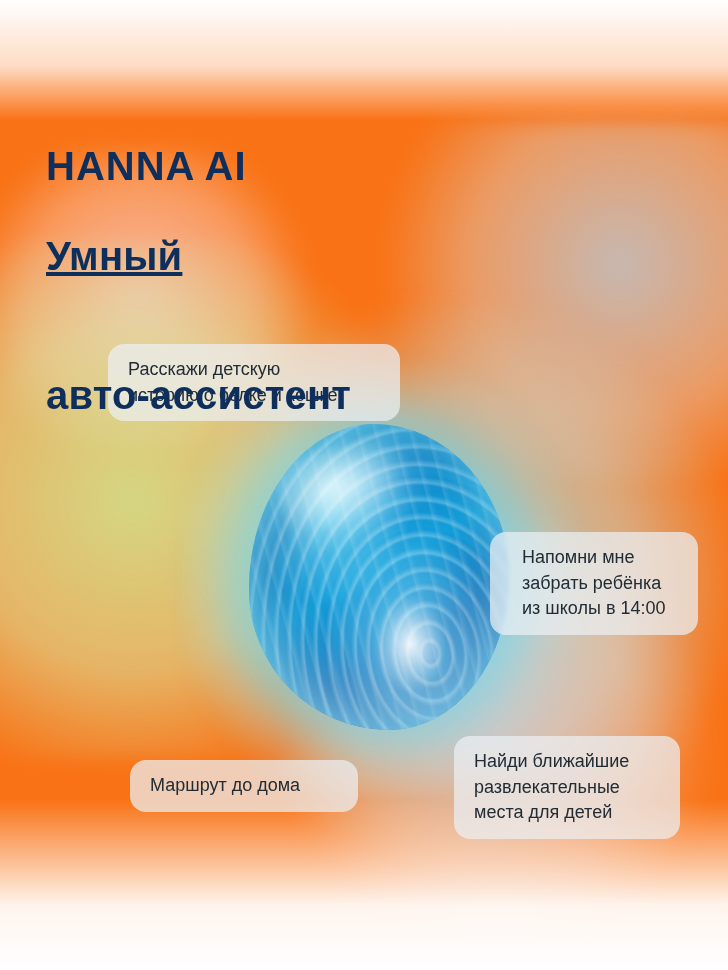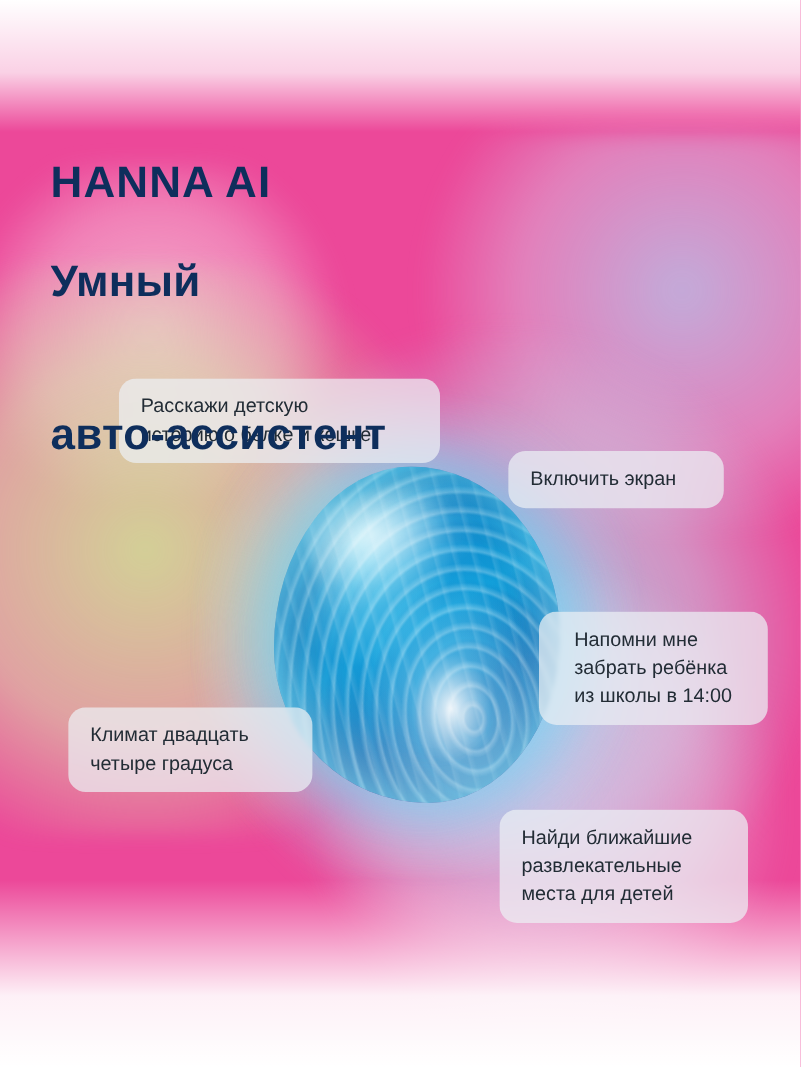--- a/index.html
+++ b/index.html
@@ -9,21 +9,21 @@
     width: 728px;
     height: 970px;
     overflow: hidden;
     font-family: "Liberation Sans", sans-serif;
   }
 
   .poster {
     position: relative;
     width: 728px;
     height: 970px;
-    background: #ec4899;
+    background: #f97316;
     overflow: hidden;
   }
 
   
   .bg-layer { position: absolute; inset: 0; pointer-events: none; }
 
   .wash-green {
     position: absolute;
     left: -120px; top: 240px;
     width: 560px; height: 520px;
@@ -76,21 +76,21 @@
     top: 72px;
     color: #0e2e5c;
     font-size: 40px;
     line-height: 1.13;
     font-weight: 700;
     letter-spacing: 0.2px;
     white-space: pre-line;
     z-index: 6;
   }
   .headline .brand { display: block; letter-spacing: 1px; }
-  .headline .l2 { display: block; }
+  .headline .l2 { display: block; text-decoration: underline; }
   .headline .l3 { display: block; margin-top: 48px; }
 
   
   .orb-wrap {
     position: absolute;
     left: 249px;
     top: 424px;
     width: 260px;
     height: 306px;
     z-index: 3;
@@ -158,21 +158,21 @@
     line-height: 1.42;
     padding: 13px 20px;
     white-space: pre-line;
     backdrop-filter: blur(2px);
     z-index: 5;
   }
 
   #chip-story    { left: 108px; top: 344px;  width: 292px; }
   #chip-screen   { left: 462px; top: 410px;  width: 196px; }
   #chip-music    { left: 36px;  top: 498px;  width: 232px; }
-  #chip-remind   { left: 490px; top: 556px;  width: 208px; padding-left: 32px; }
+  #chip-remind   { left: 490px; top: 532px;  width: 208px; padding-left: 32px; }
   #chip-climate  { left: 62px;  top: 643px;  width: 222px; }
   #chip-route    { left: 130px; top: 760px;  width: 228px; }
   #chip-kids     { left: 454px; top: 736px;  width: 226px; }
 </style>
 </head>
 <body>
 
 <div class="poster">
 
   <div class="bg-layer">
@@ -196,23 +196,21 @@
     <div class="orb">
       <div class="ripples"></div>
       <div class="streaks"></div>
       <div class="highlight"></div>
       <div class="rim"></div>
     </div>
   </div>
 
   <div class="chip" id="chip-story">Расскажи детскую
 историю о белке и кошке</div>
-  <div class="chip" id="chip-screen">Включить экран</div>
   <div class="chip" id="chip-remind">Напомни мне
 забрать ребёнка
 из школы в 14:00</div>
-  <div class="chip" id="chip-climate">Климат двадцать
-четыре градуса</div>
+  <div class="chip" id="chip-route">Маршрут до дома</div>
   <div class="chip" id="chip-kids">Найди ближайшие
 развлекательные
 места для детей</div>
 
 </div>
 
 </body></html>

